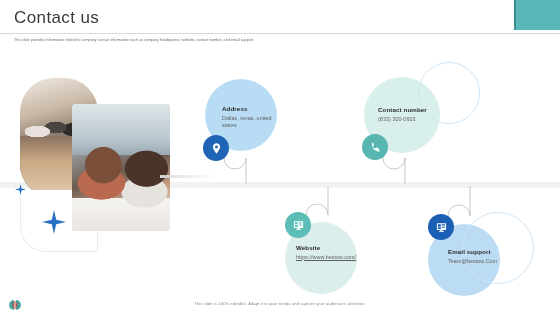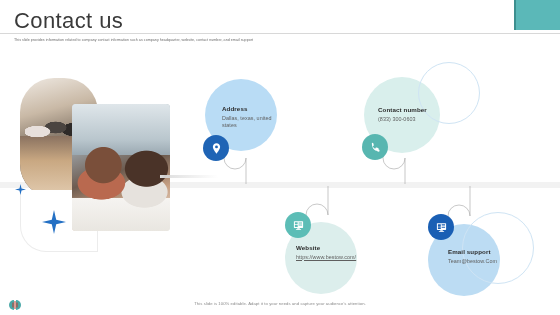--- a/index.html
+++ b/index.html
@@ -41,21 +41,21 @@
     width: 2px;
     height: 30px;
     background: #3d8f8f;
   }
 
   
   .page-title {
     position: absolute;
     left: 14px;
     top: 8px;
-    font-size: 22px;
+    font-size: 17px;
     font-weight: 400;
     letter-spacing: 0.4px;
     color: #3a3a3a;
   }
 
   .title-rule {
     position: absolute;
     left: 0;
     top: 33px;
     width: 560px;

